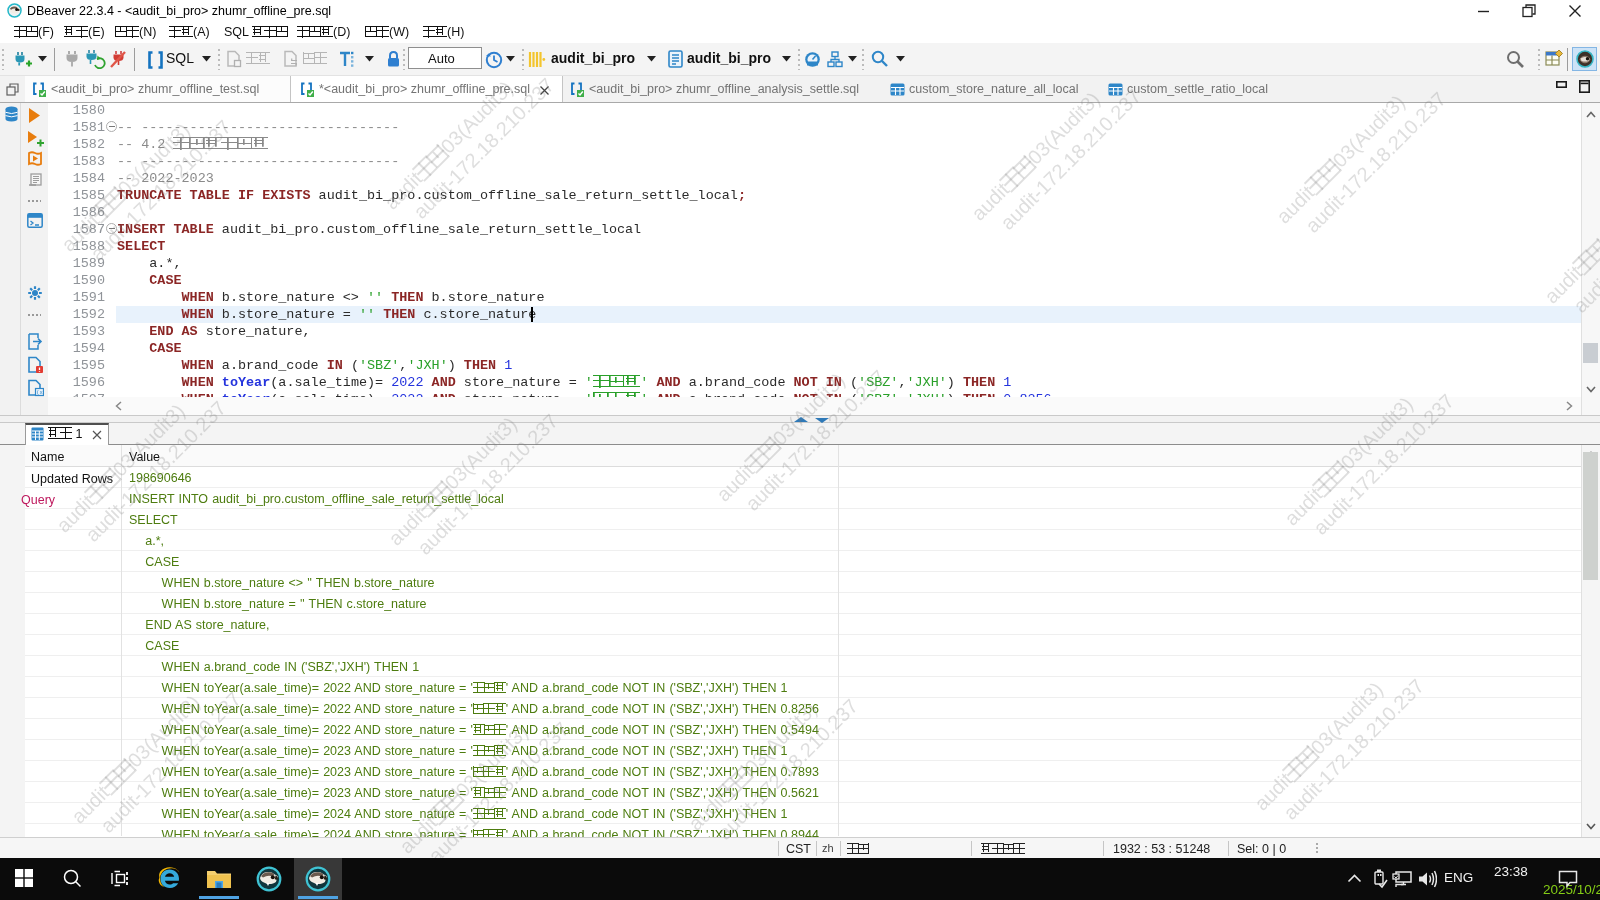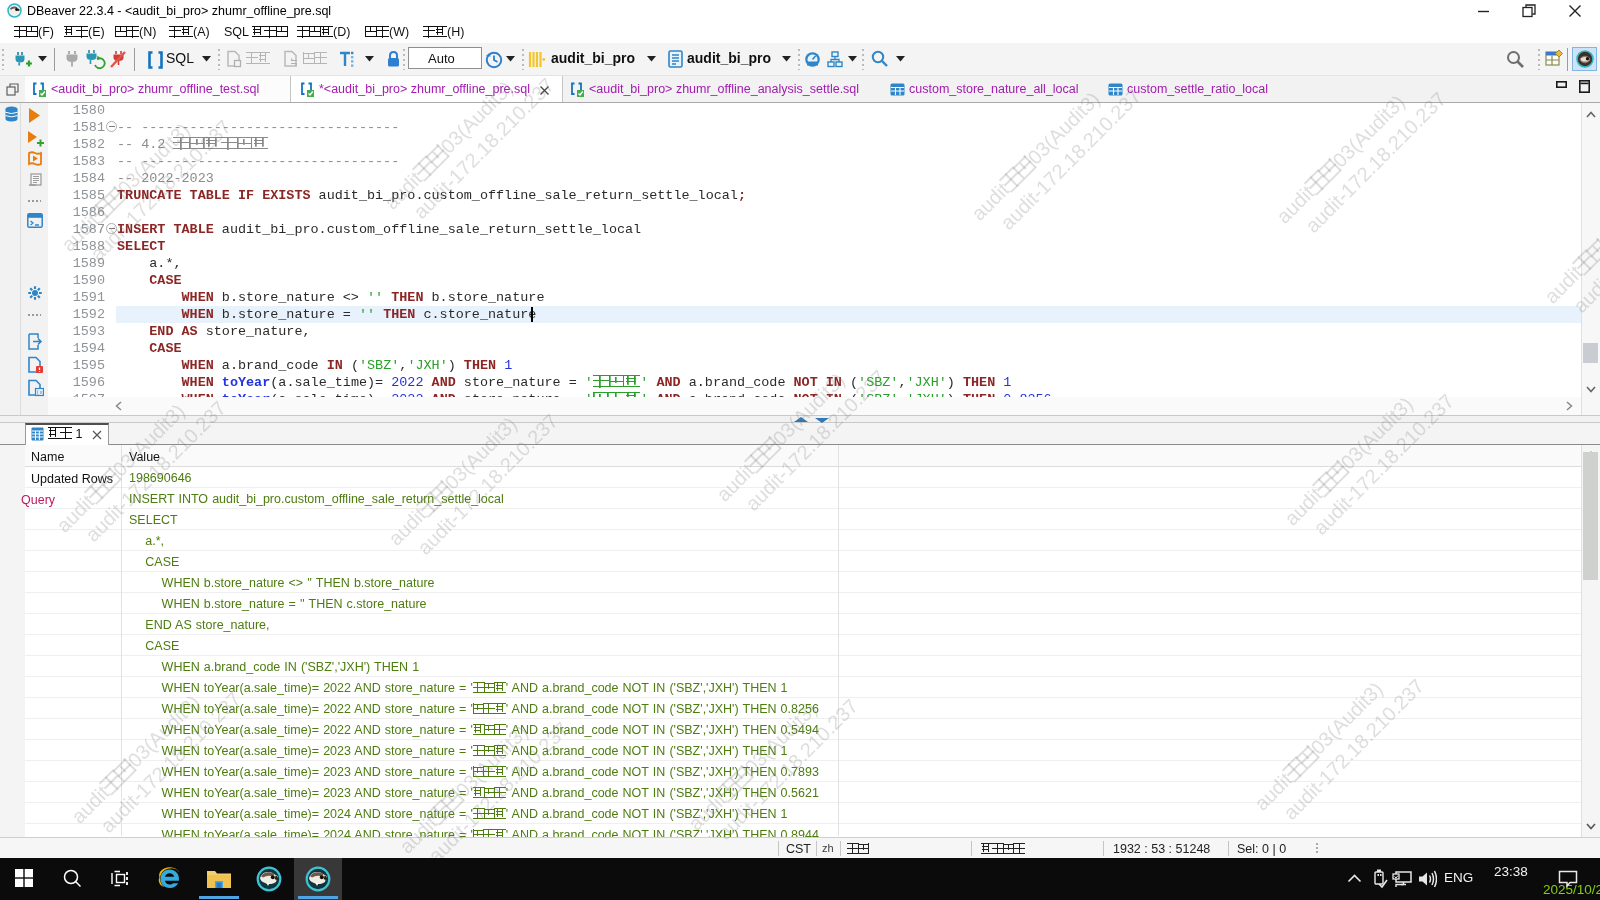--- a/index.html
+++ b/index.html
@@ -25,21 +25,21 @@
  linear-gradient(currentColor,currentColor) 20% 30%/11% 75% no-repeat,
  linear-gradient(currentColor,currentColor) 70% 30%/11% 75% no-repeat}
 .mi{font-size:12.5px;color:#111}
 .k{color:#8b2625;font-weight:bold}
 .s{color:#2aa02a}
 .n{color:#2433dd}
 .f{color:#2433dd;font-weight:bold}
 .cm{color:#8a8a8a}
 .sep{position:absolute;width:1px;background:#9c9c9c}
 .dsep{position:absolute;width:2px;background:repeating-linear-gradient(#bbb 0 2px,transparent 2px 5px)}
-.tabtx{font-size:12.5px;color:#a21caf;white-space:nowrap}
+.tabtx{font-size:12.5px;color:#737373;white-space:nowrap}
 .wm{position:absolute;transform:rotate(-45deg);color:rgba(125,125,125,.25);font-size:20px;white-space:nowrap;pointer-events:none}
 .wm .l2{margin:4px 0 0 14px}
 .wm .cj{width:18px;height:18px}
 #code .cj{width:15.8px;height:13px;vertical-align:-1.5px}
 .mi .cj{width:12px;height:12px;vertical-align:-1.5px}
 #vals .cj,#statusbar .cj{width:11px;height:11px;vertical-align:-1px}
 svg{display:block}
 </style></head>
 <body>
 

